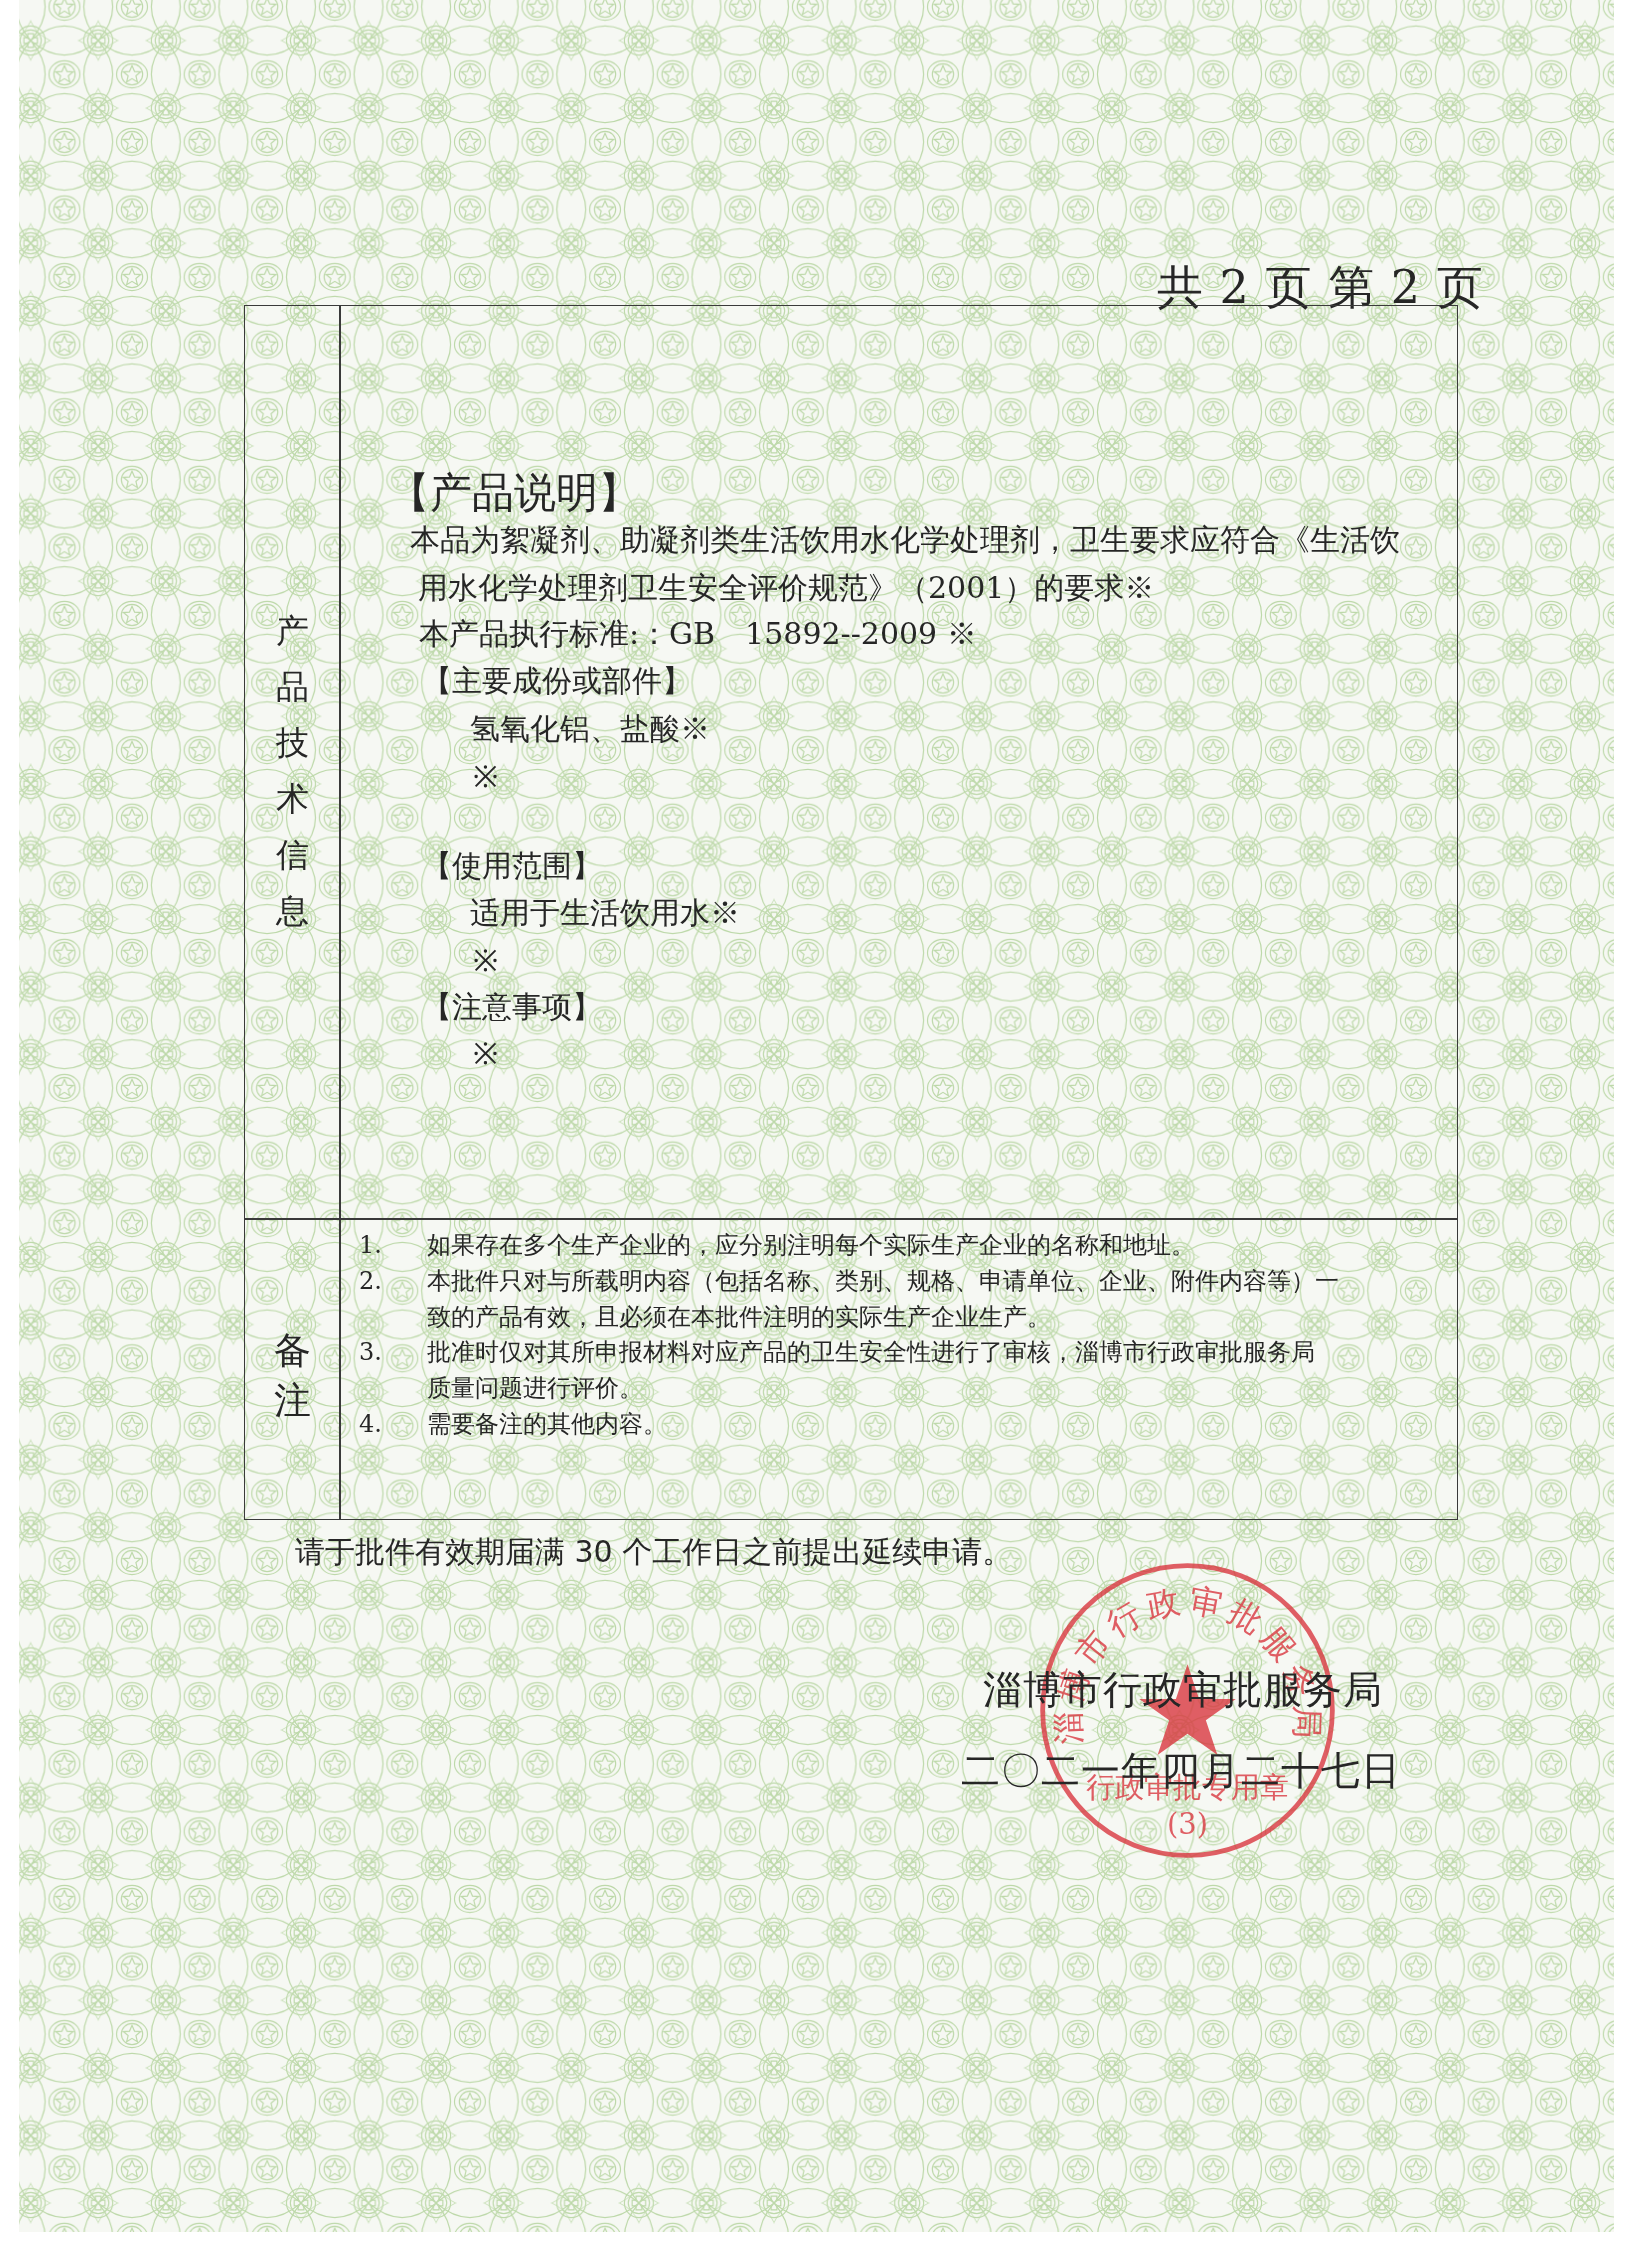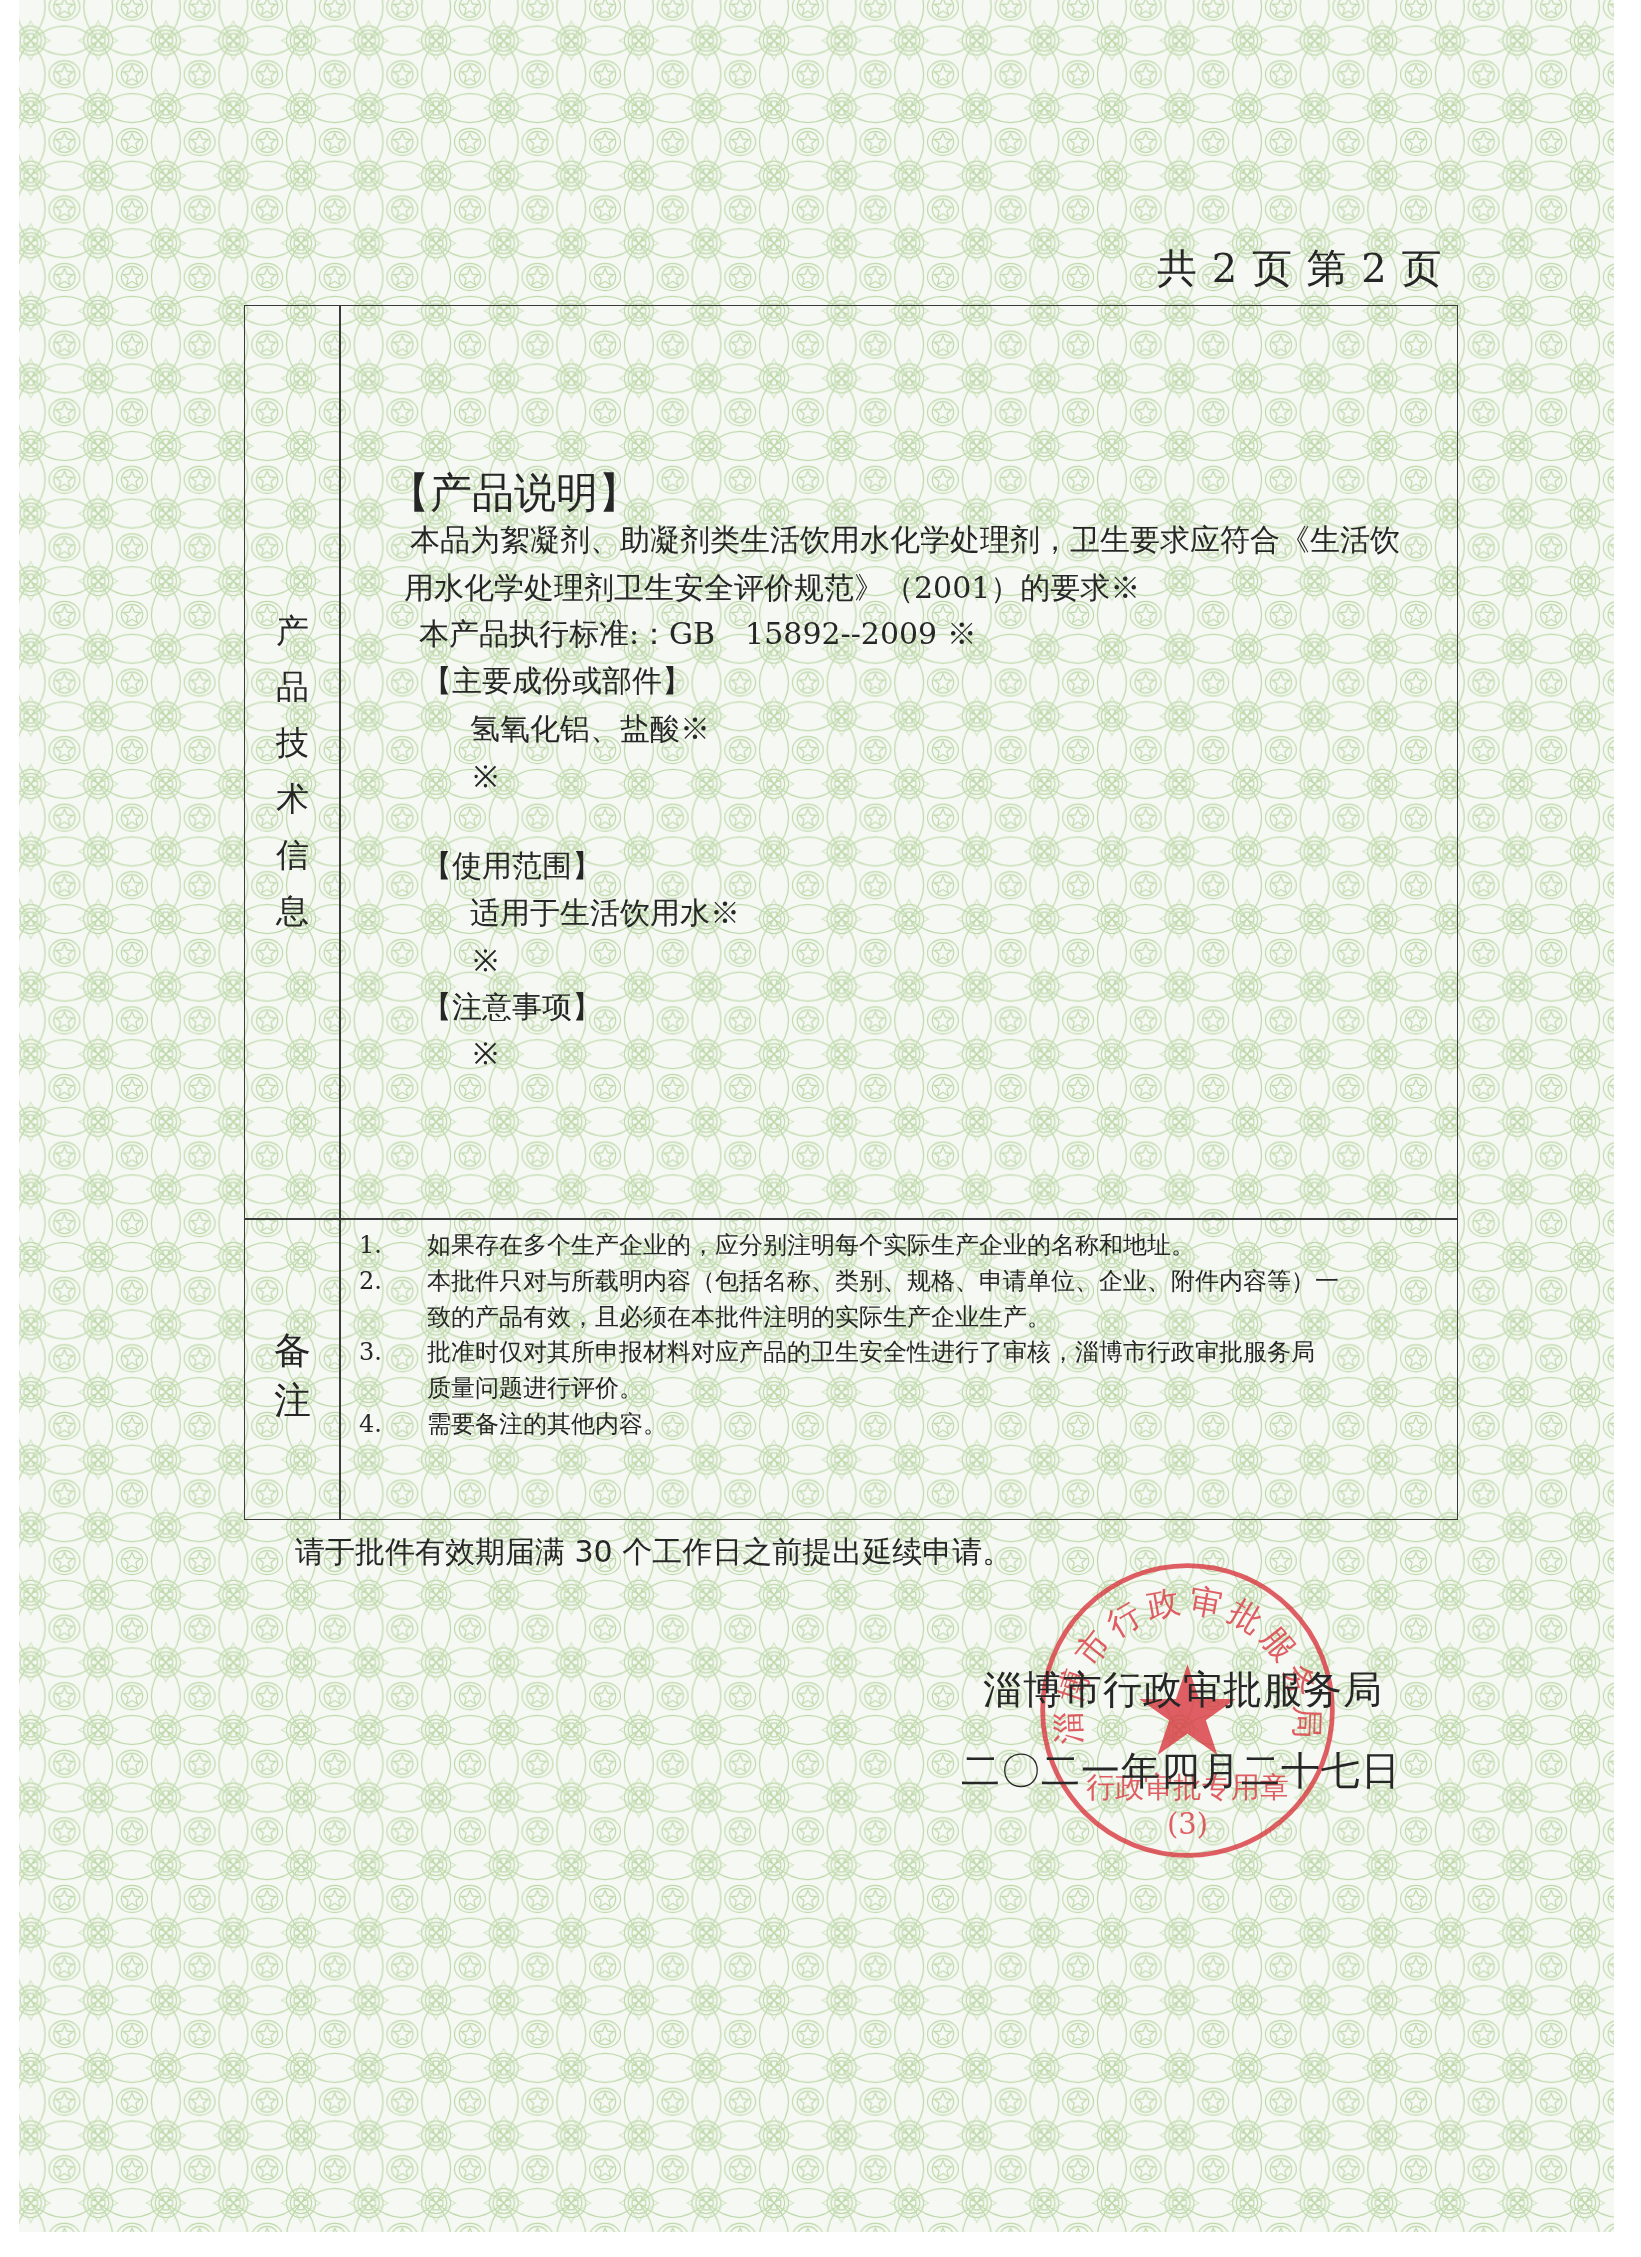--- a/index.html
+++ b/index.html
@@ -9,21 +9,21 @@
     font-family: "DejaVu Serif", "Liberation Serif", serif;
     color: #262626;
   }
   .paper {
     position: absolute; left: 19.3px; top: 0; width: 1595px; height: 2232px;
     background-color: #f6f8f3;
   }
   .paper svg.bg { position: absolute; left: 0; top: 0; width: 100%; height: 100%; }
   .abs { position: absolute; }
   .page-counter {
-    left: 1157px; top: 241px; font-size: 40px; letter-spacing: 1px; white-space: nowrap;
+    left: 1157px; top: 257px; font-size: 46px; letter-spacing: 1px; white-space: nowrap;
   }
   .table-frame {
     left: 244px; top: 305px; width: 1214px; height: 1215px;
     border: 1.9px solid #3a3a3a; box-sizing: border-box;
   }
   .col-divider { left: 339px; top: 305px; width: 1.9px; height: 1215px; background: #3a3a3a; }
   .row-divider { left: 244px; top: 1218px; width: 1214px; height: 1.9px; background: #3a3a3a; }
   .vlabel {
     width: 95px; text-align: center; font-size: 33px; line-height: 56px;
     font-family: "DejaVu Sans", "Liberation Sans", sans-serif;
@@ -88,21 +88,21 @@
   <span>产</span>
   <span>品</span>
   <span>技</span>
   <span>术</span>
   <span>信</span>
   <span>息</span>
 </div>
 
 <div class="abs tech" style="left:388px; top:465px; font-size:42px;">【产品说明】</div>
 <div class="abs tech" style="left:410px; top:512px;">本品为絮凝剂、助凝剂类生活饮用水化学处理剂，卫生要求应符合《生活饮</div>
-<div class="abs tech" style="left:404px; top:560px;">用水化学处理剂卫生安全评价规范》（2001）的要求※</div>
+<div class="abs tech" style="left:418px; top:560px;">用水化学处理剂卫生安全评价规范》（2001）的要求※</div>
 <div class="abs tech" style="left:419px; top:606px;text-align:right;">本产品执行标准:：GB　15892--2009 ※</div>
 <div class="abs tech" style="left:422px; top:653px;">【主要成份或部件】</div>
 <div class="abs tech" style="left:470px; top:701px;">氢氧化铝、盐酸※</div>
 <div class="abs tech" style="left:473px; top:749px;">※</div>
 <div class="abs tech" style="left:422px; top:838px;">【使用范围】</div>
 <div class="abs tech" style="left:470px; top:885px;">适用于生活饮用水※</div>
 <div class="abs tech" style="left:473px; top:933px;">※</div>
 <div class="abs tech" style="left:422px; top:979px;">【注意事项】</div>
 <div class="abs tech" style="left:473px; top:1026px;">※</div>
 

